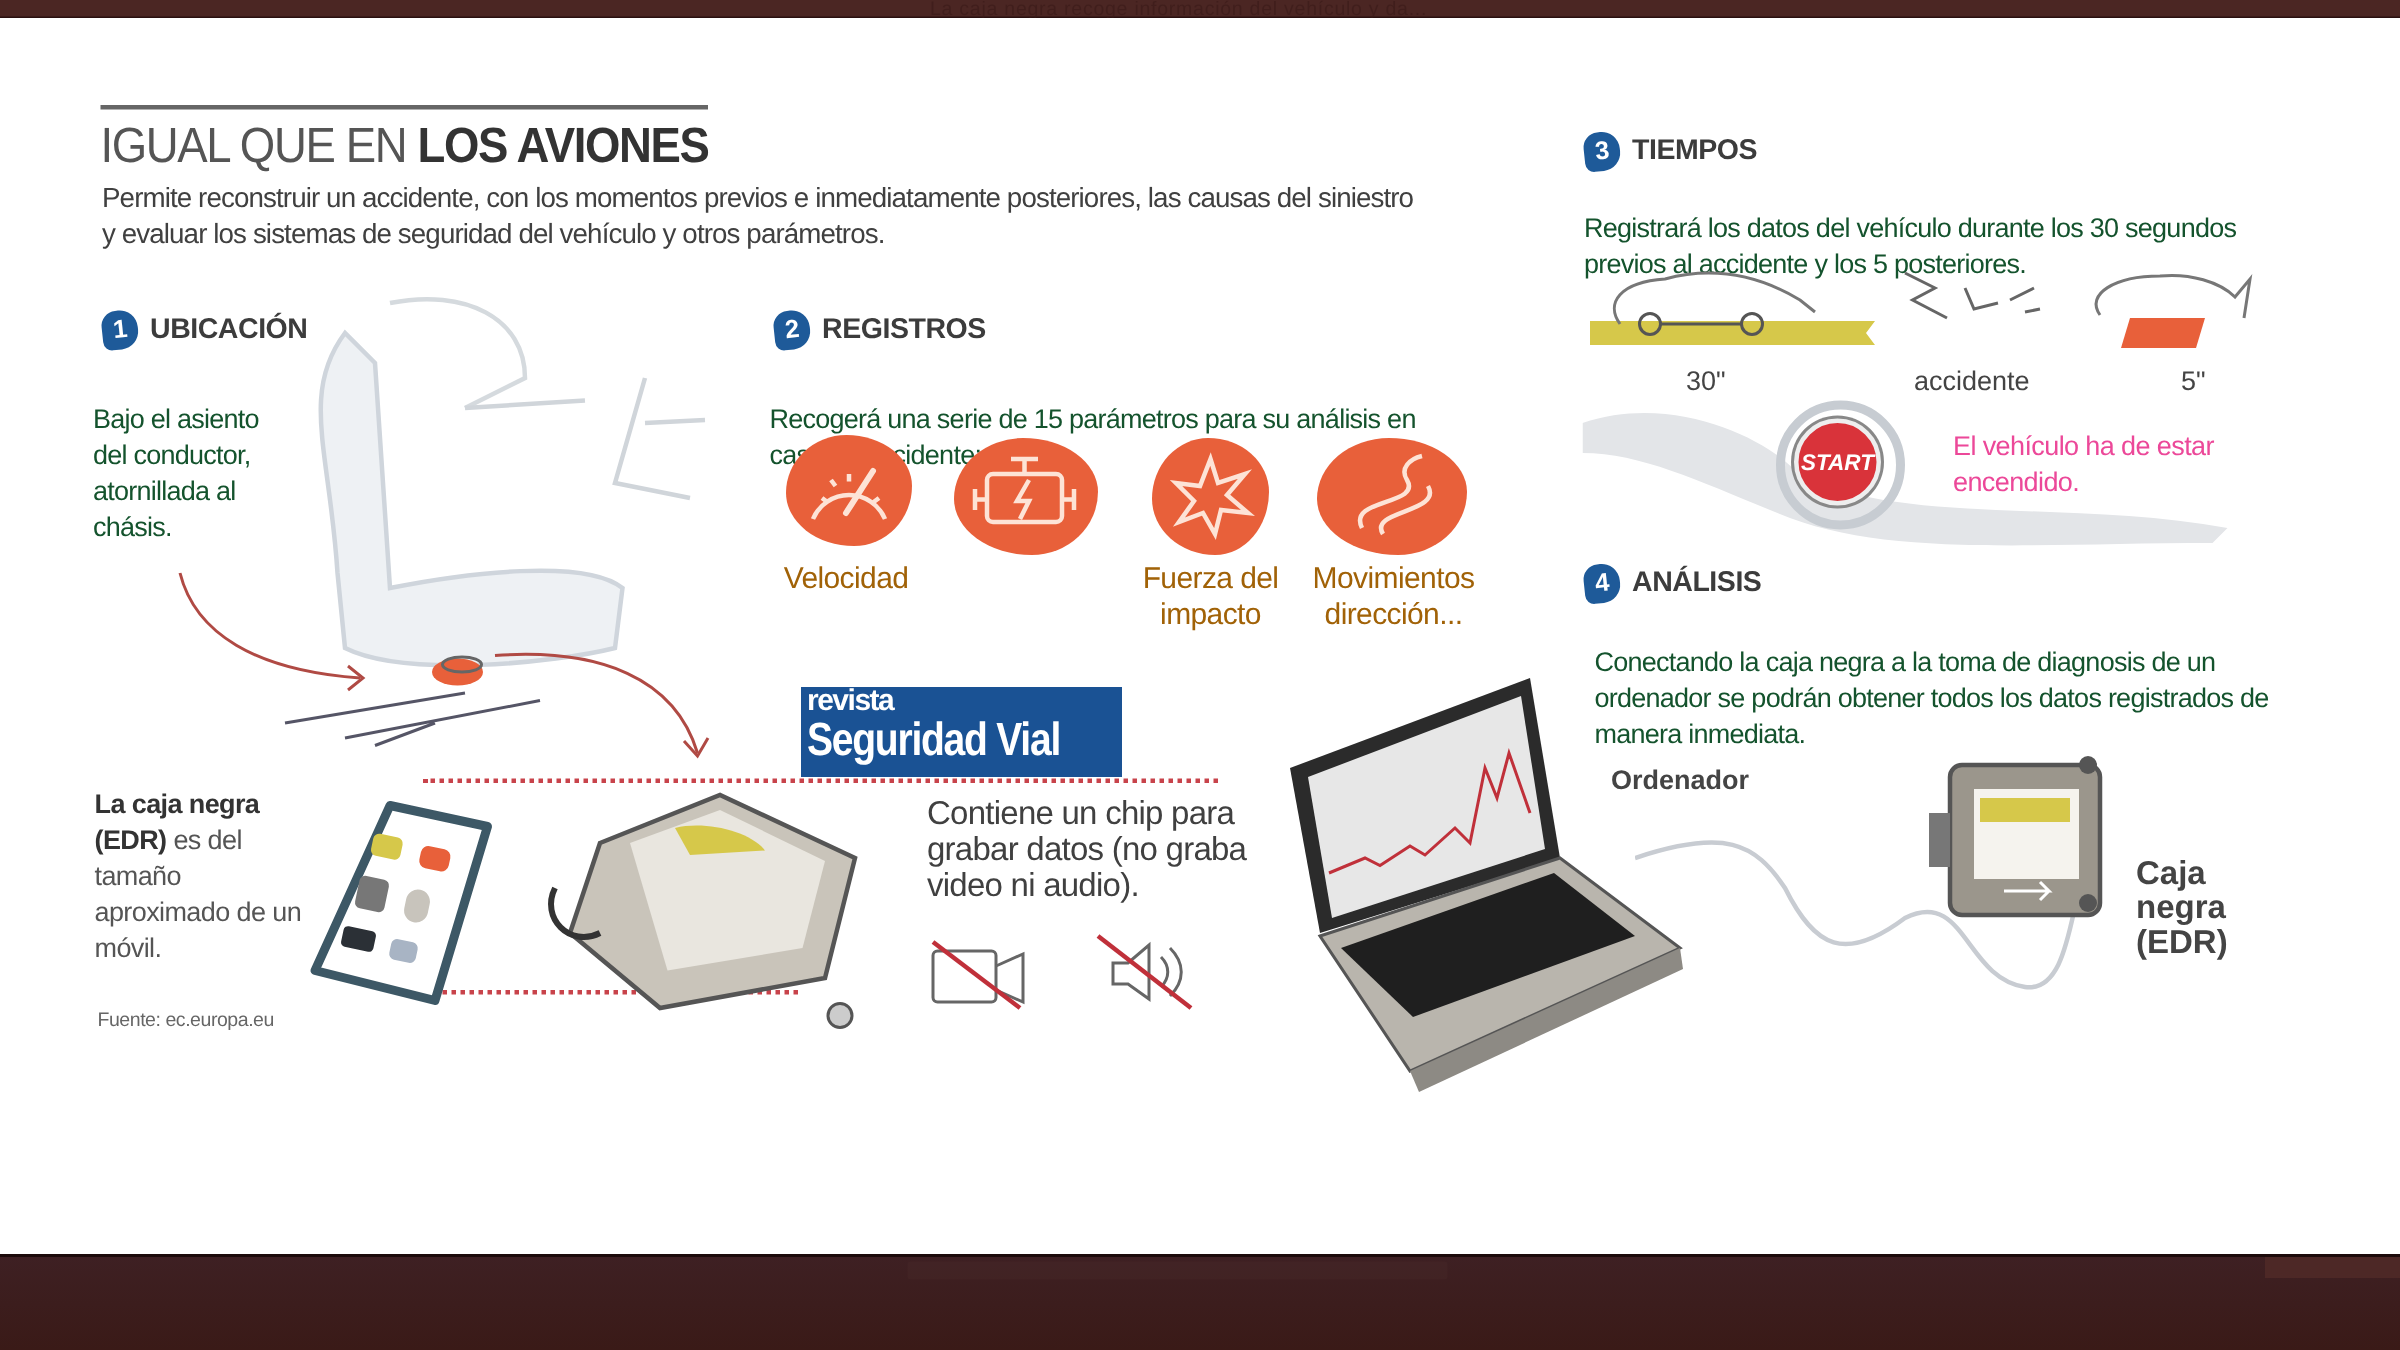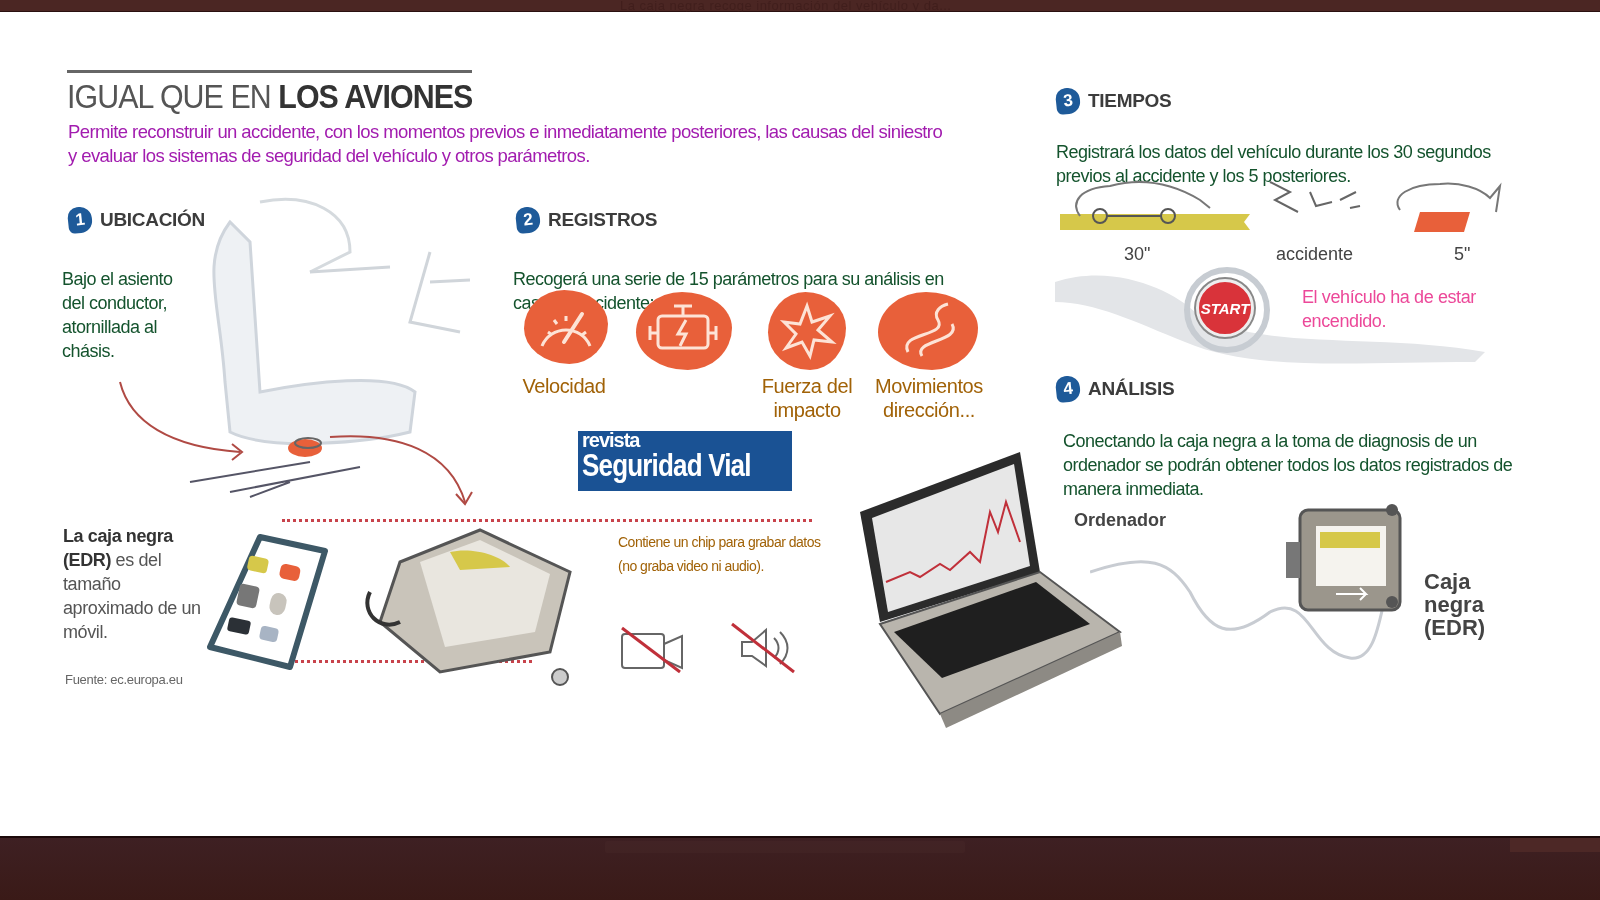--- a/index.html
+++ b/index.html
@@ -10,48 +10,48 @@
   .bar-top .ghost { position: absolute; left: 620px; top: -2px; font-size: 13px; color: #3a1a18; opacity: .6; letter-spacing: .5px; }
   .canvas { position: absolute; left: 0; top: 12px; width: 1600px; height: 824px; background: #ffffff; }
   .bar-bottom { position: absolute; left: 0; top: 836px; width: 1600px; height: 64px; background: linear-gradient(#3e2023, #3a1a17); border-top: 2px solid #1c0a0a; }
   .bar-bottom .ghost { position: absolute; left: 605px; top: 3px; width: 360px; height: 12px; background: #4a2a2a; opacity: .35; border-radius: 2px; }
   .bar-bottom .corner { position: absolute; right: 0; top: 0; width: 90px; height: 14px; background: #4d2826; }
 
   .abs { position: absolute; }
   .rule { left: 67px; top: 58px; width: 405px; height: 3px; background: #666; }
   .title { left: 67px; top: 66px; font-size: 33px; color: #555; letter-spacing: -1px; font-weight: normal; transform: scaleX(.92); transform-origin: left; white-space: nowrap; }
   .title b { color: #333; }
-  .intro { left: 68px; top: 108px; font-size: 18.5px; color: #a21caf; line-height: 24px; letter-spacing: -.6px; width: 880px; }
+  .intro { left: 68px; top: 108px; font-size: 18.5px; color: #404040; line-height: 24px; letter-spacing: -.6px; width: 880px; }
 
   .sec-head { display: flex; align-items: center; gap: 8px; font-size: 19px; font-weight: bold; color: #3c3c3c; letter-spacing: -.3px; }
   .badge { width: 24px; height: 26px; border-radius: 10px 12px 12px 6px; background: #1e5a99; color: #fff; font-size: 17px; font-weight: bold; display: flex; align-items: center; justify-content: center; transform: rotate(-6deg); }
   .body-text { font-size: 18px; color: #14532d; line-height: 24px; letter-spacing: -.5px; margin-top: 22px; }
 
   .s1-head { left: 68px; top: 195px; }
   .s1-text { left: 62px; top: 233px; width: 130px; }
   .s2-head { left: 516px; top: 195px; }
   .s2-text { left: 513px; top: 233px; width: 440px; }
   .s3-head { left: 1056px; top: 76px; }
   .s3-text { left: 1056px; top: 106px; width: 470px; }
   .s4-head { left: 1056px; top: 364px; }
   .s4-text { left: 1063px; top: 395px; width: 460px; }
 
   .param { position: absolute; text-align: center; font-size: 20px; color: #a16207; line-height: 24px; letter-spacing: -.4px; }
   .blob { position: absolute; background: #e8603a; border-radius: 48% 52% 46% 54% / 52% 46% 54% 48%; }
   .blob svg { width: 100%; height: 100%; }
 
-  .logo { left: 534px; top: 419px; width: 214px; height: 60px; background: #1a5294; color: #fff; margin-left: 44px; }
+  .logo { left: 534px; top: 446px; width: 214px; height: 60px; background: #1a5294; color: #fff; }
   .logo .l1 { position: absolute; left: 4px; top: -2px; font-size: 20px; font-weight: bold; letter-spacing: -1px; color: #fff; }
   .logo .l2 { position: absolute; left: 4px; top: 17px; font-size: 31px; font-weight: bold; letter-spacing: -1px; color: #fff; transform: scaleX(.84); transform-origin: left; white-space: nowrap; }
 
   .dotline { height: 0; border-top: 3px dotted #c8434b; }
   .edr-text { left: 63px; top: 512px; width: 140px; font-size: 18px; line-height: 24px; color: #555; letter-spacing: -.4px; }
   .edr-text b { color: #333; }
   .source { left: 65px; top: 660px; font-size: 13px; color: #666; letter-spacing: -.3px; }
-  .chip-text { left: 618px; top: 518px; width: 220px; font-size: 14px; line-height: 24px; color: #a16207; letter-spacing: -.5px; }
+  .chip-text { left: 618px; top: 518px; width: 220px; font-size: 22px; line-height: 24px; color: #404040; letter-spacing: -.5px; }
 
   .timeline-label { position: absolute; font-size: 18px; color: #444; }
   .start-text { left: 1302px; top: 273px; width: 200px; font-size: 18px; line-height: 24px; color: #ec4899; letter-spacing: -.4px; }
 
   .lbl-ord { left: 1074px; top: 498px; font-size: 18px; font-weight: bold; color: #444; }
   .lbl-caja { left: 1424px; top: 558px; font-size: 22px; font-weight: bold; color: #444; line-height: 23px; }
 </style>
 </head>
 <body>
 

